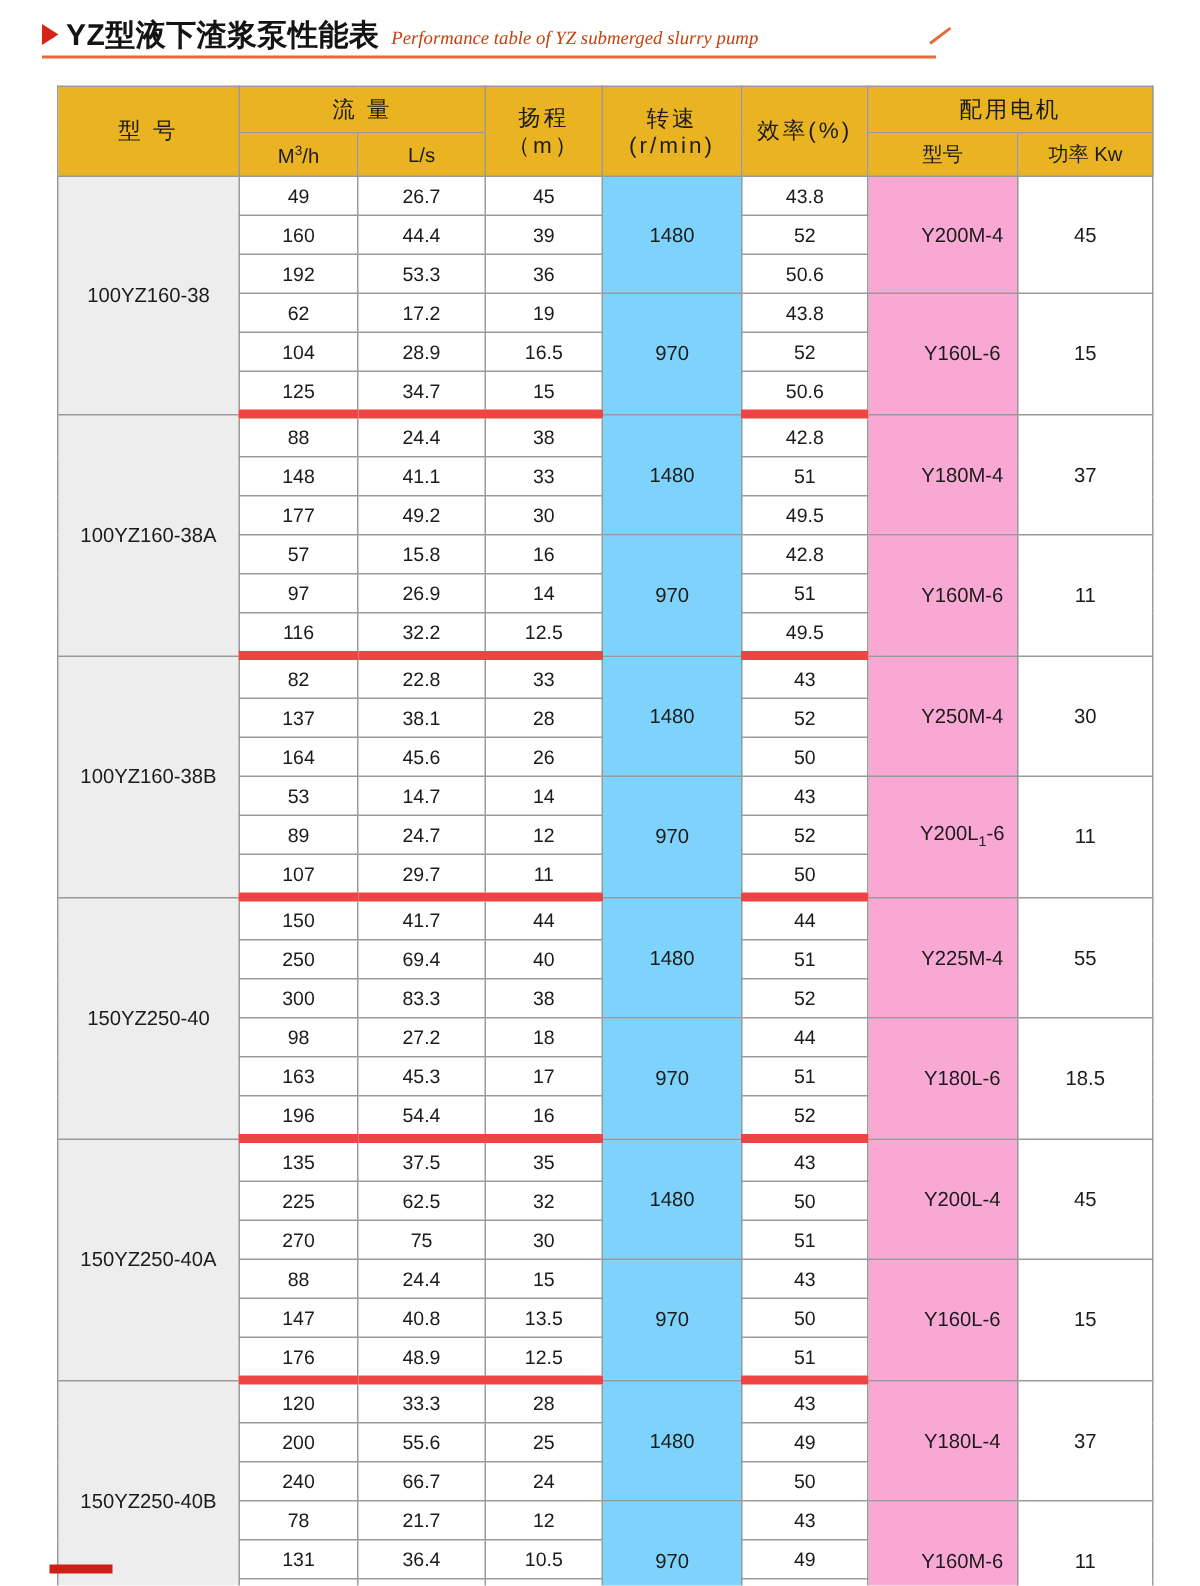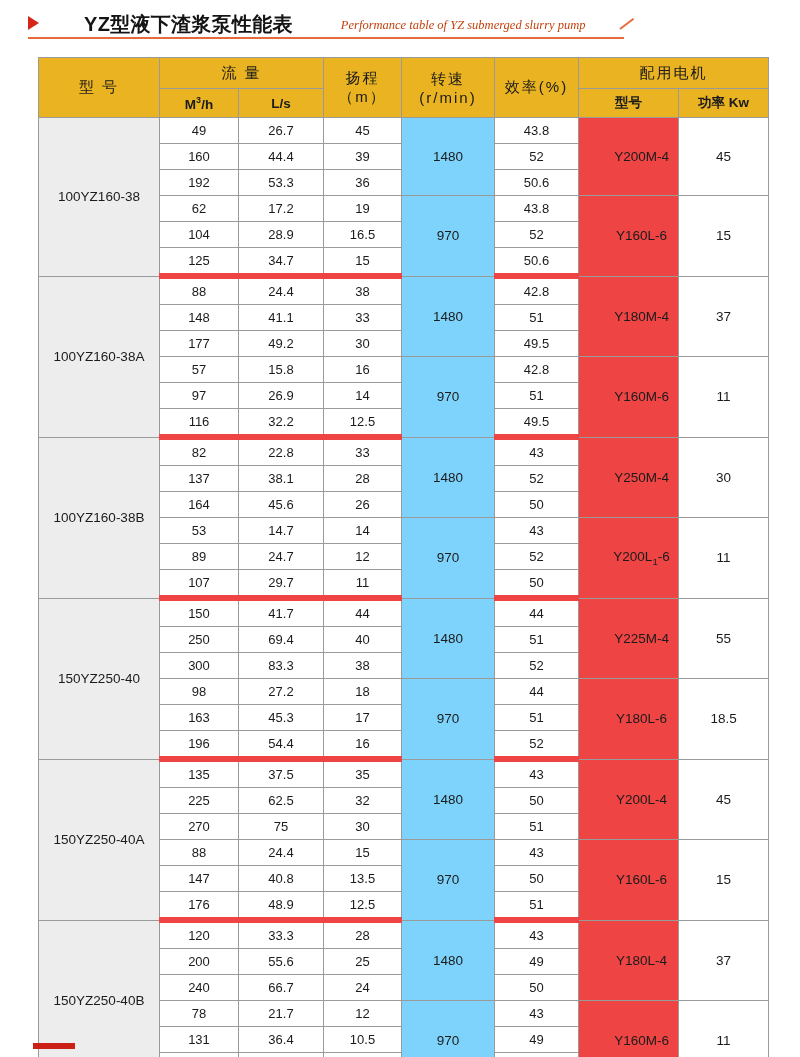--- a/index.html
+++ b/index.html
@@ -7,21 +7,21 @@
     width:800px;height:1057px;
     background:#ffffff;
     font-family:"Liberation Sans","DejaVu Sans",sans-serif;
     -webkit-font-smoothing:antialiased;
     overflow:hidden;
   }
   .page{position:relative;width:800px;height:1057px;}
 
   
   .title-block{position:absolute;left:28px;top:8px;width:640px;height:34px;}
-  .title-row{display:flex;align-items:flex-end;height:27px;gap:40px;}
+  .title-row{display:flex;align-items:flex-end;height:27px;}
   .tri{
     width:0;height:0;
     border-left:11px solid #d62516;
     border-top:7px solid transparent;
     border-bottom:7px solid transparent;
     margin-right:5px;margin-bottom:5px;flex:none;
   }
   .title-cn{
     font-size:20px;font-weight:bold;color:#141414;
     letter-spacing:.3px;line-height:22px;white-space:nowrap;
@@ -59,32 +59,32 @@
   
   thead th{
     background:#eab321;
     color:#2b2208;
     font-weight:normal;
     font-size:14.5px;
     height:30px;
     border-color:#c89a17;
   }
   thead th.cn{font-size:15px;letter-spacing:2px;}
-  thead th.sub{font-size:13.5px;height:28px;font-weight:bold;}
+  thead th.sub{font-size:13.5px;height:28px;}
   .sup{font-size:9px;vertical-align:super;}
 
   
   tbody td{height:25px;background:#ffffff;}
   tbody td.model{
     background:#ededed;font-size:13.5px;
     border-left-color:#9a9a9a;
   }
   tbody td.val{background:#ffffff;}
   tbody td.speed{background:#7dd3fc;font-size:13.5px;}
-  tbody td.motor{background:#ef4444;font-size:13.5px;padding-left:26px;}
+  tbody td.motor{background:#f9a8d4;font-size:13.5px;padding-left:26px;}
   tbody td.kw{background:#ffffff;font-size:13.5px;}
   tbody tr.grp-end td{border-bottom:6px solid #ef4444;}
   .sub1{font-size:9.5px;vertical-align:sub;}
 
   
   .foot-bar{position:absolute;left:33px;top:1043px;width:42px;height:6px;background:#cc2017;}
 </style>
 </head>
 <body>
 

